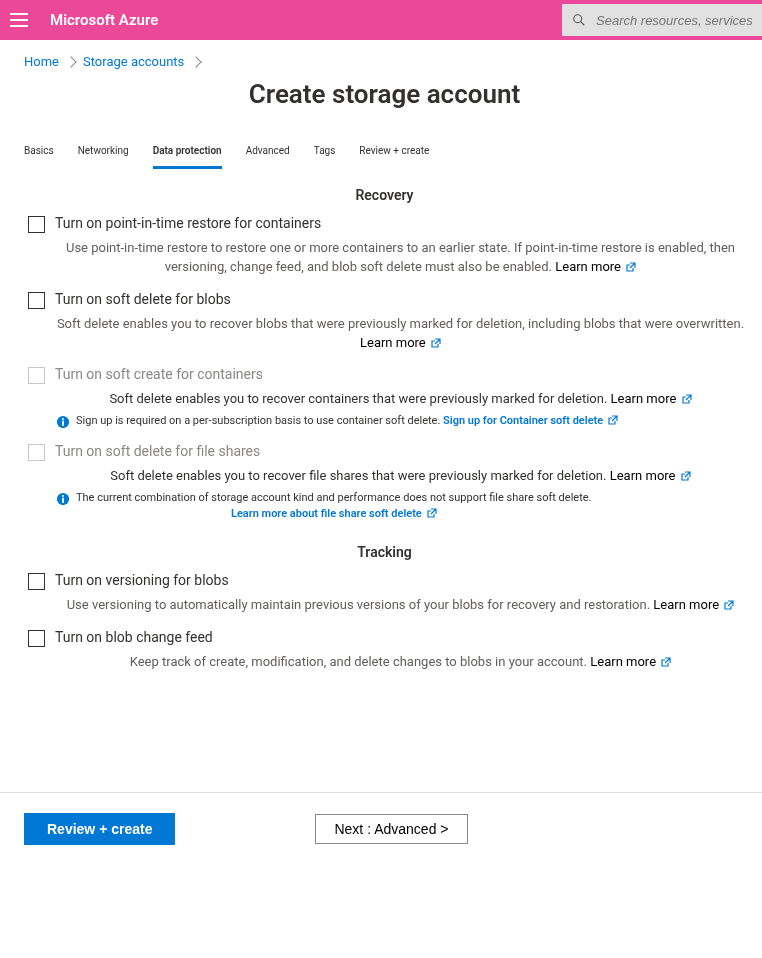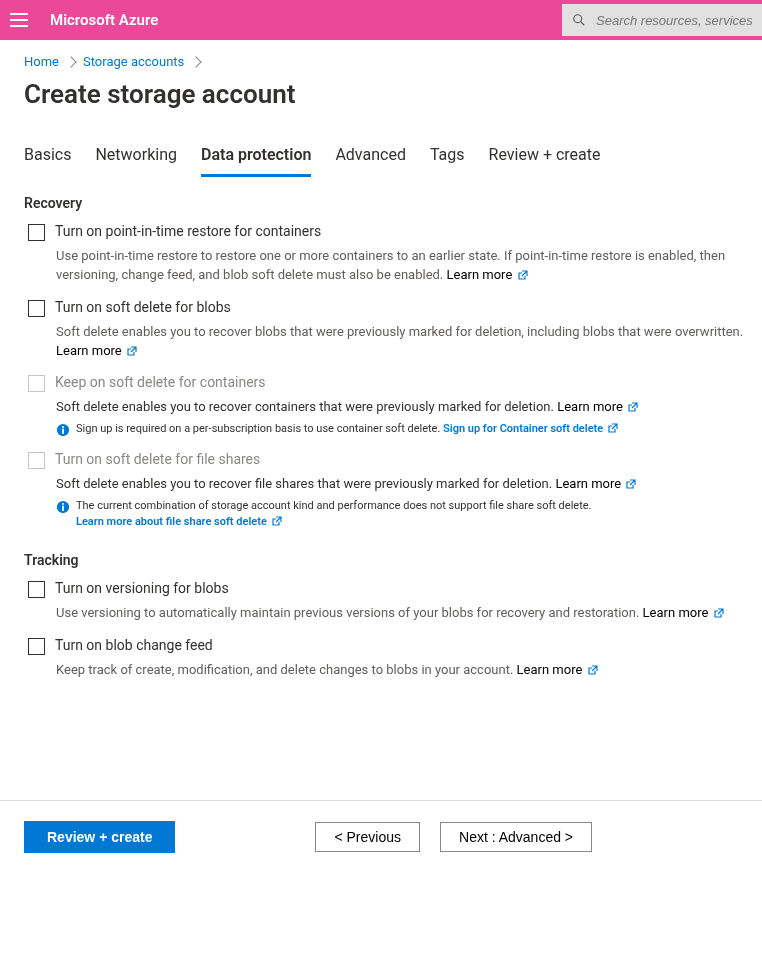--- a/index.html
+++ b/index.html
@@ -53,20 +53,21 @@
   }
   .searchbox input {
     border: none; background: transparent; outline: none;
     font-style: italic; color: #555; font-size: 13px;
     width: 160px;
   }
 
   
   .page {
     padding: 14px 17px 0 24px;
+    text-align: center;
   }
   .breadcrumb {
     font-size: 13px;
     margin-bottom: 10px;
     display: flex; align-items: center; gap: 8px;
   }
   .breadcrumb a {
     color: #0078d4; text-decoration: none; cursor: pointer;
   }
   .breadcrumb .chev {
@@ -80,21 +81,21 @@
     font-size: 26px;
     font-weight: 600;
     margin: 6px 0 36px 0;
   }
 
   
   .tabs {
     display: flex;
     gap: 24px;
     margin-bottom: 18px;
-    font-size: 16px;
+    font-size: 10px;
   }
   .tab {
     padding-bottom: 10px;
     cursor: pointer;
     color: #323130;
   }
   .tab.active {
     font-weight: 600;
     border-bottom: 3px solid #0078d4;
   }
@@ -262,21 +263,21 @@
   <div class="option-body">
     <span>Soft delete enables you to recover blobs that were previously marked for deletion, including blobs that were overwritten.</span>
     <a class="inline-link"><span>Learn more</span> <svg class="ext-icon" viewBox="0 0 10 10">
           <path d="M4 1h5v5M9 1L4 6" stroke="#0078d4" stroke-width="1.2" fill="none"></path>
           <path d="M7 6v3H1V3h3" stroke="#0078d4" stroke-width="1.2" fill="none"></path>
         </svg></a>
   </div>
 
   <div class="option">
     <div class="checkbox disabled"></div>
-    <div class="opt-label disabled">Keep on soft delete for containers</div>
+    <div class="opt-label disabled">Turn on soft create for containers</div>
   </div>
   <div class="option-body dark">
     <span>Soft delete enables you to recover containers that were previously marked for deletion.</span>
     <a class="inline-link"><span>Learn more</span> <svg class="ext-icon" viewBox="0 0 10 10">
           <path d="M4 1h5v5M9 1L4 6" stroke="#0078d4" stroke-width="1.2" fill="none"></path>
           <path d="M7 6v3H1V3h3" stroke="#0078d4" stroke-width="1.2" fill="none"></path>
         </svg></a>
     <div class="info-row">
       <svg class="info-icon" viewBox="0 0 16 16">
           <circle cx="8" cy="8" r="7" fill="#0078d4"></circle>
@@ -345,15 +346,14 @@
           <path d="M7 6v3H1V3h3" stroke="#0078d4" stroke-width="1.2" fill="none"></path>
         </svg></a>
   </div>
 
 </div>
 
 <div class="footer-sep"></div>
 <div class="footer">
   <button class="btn primary">Review + create</button>
   <div class="footer-spacer"></div>
-  <button class="btn">&lt;  Previous</button>
   <button class="btn">Next : Advanced  &gt;</button>
 </div>
 
 </body></html>

